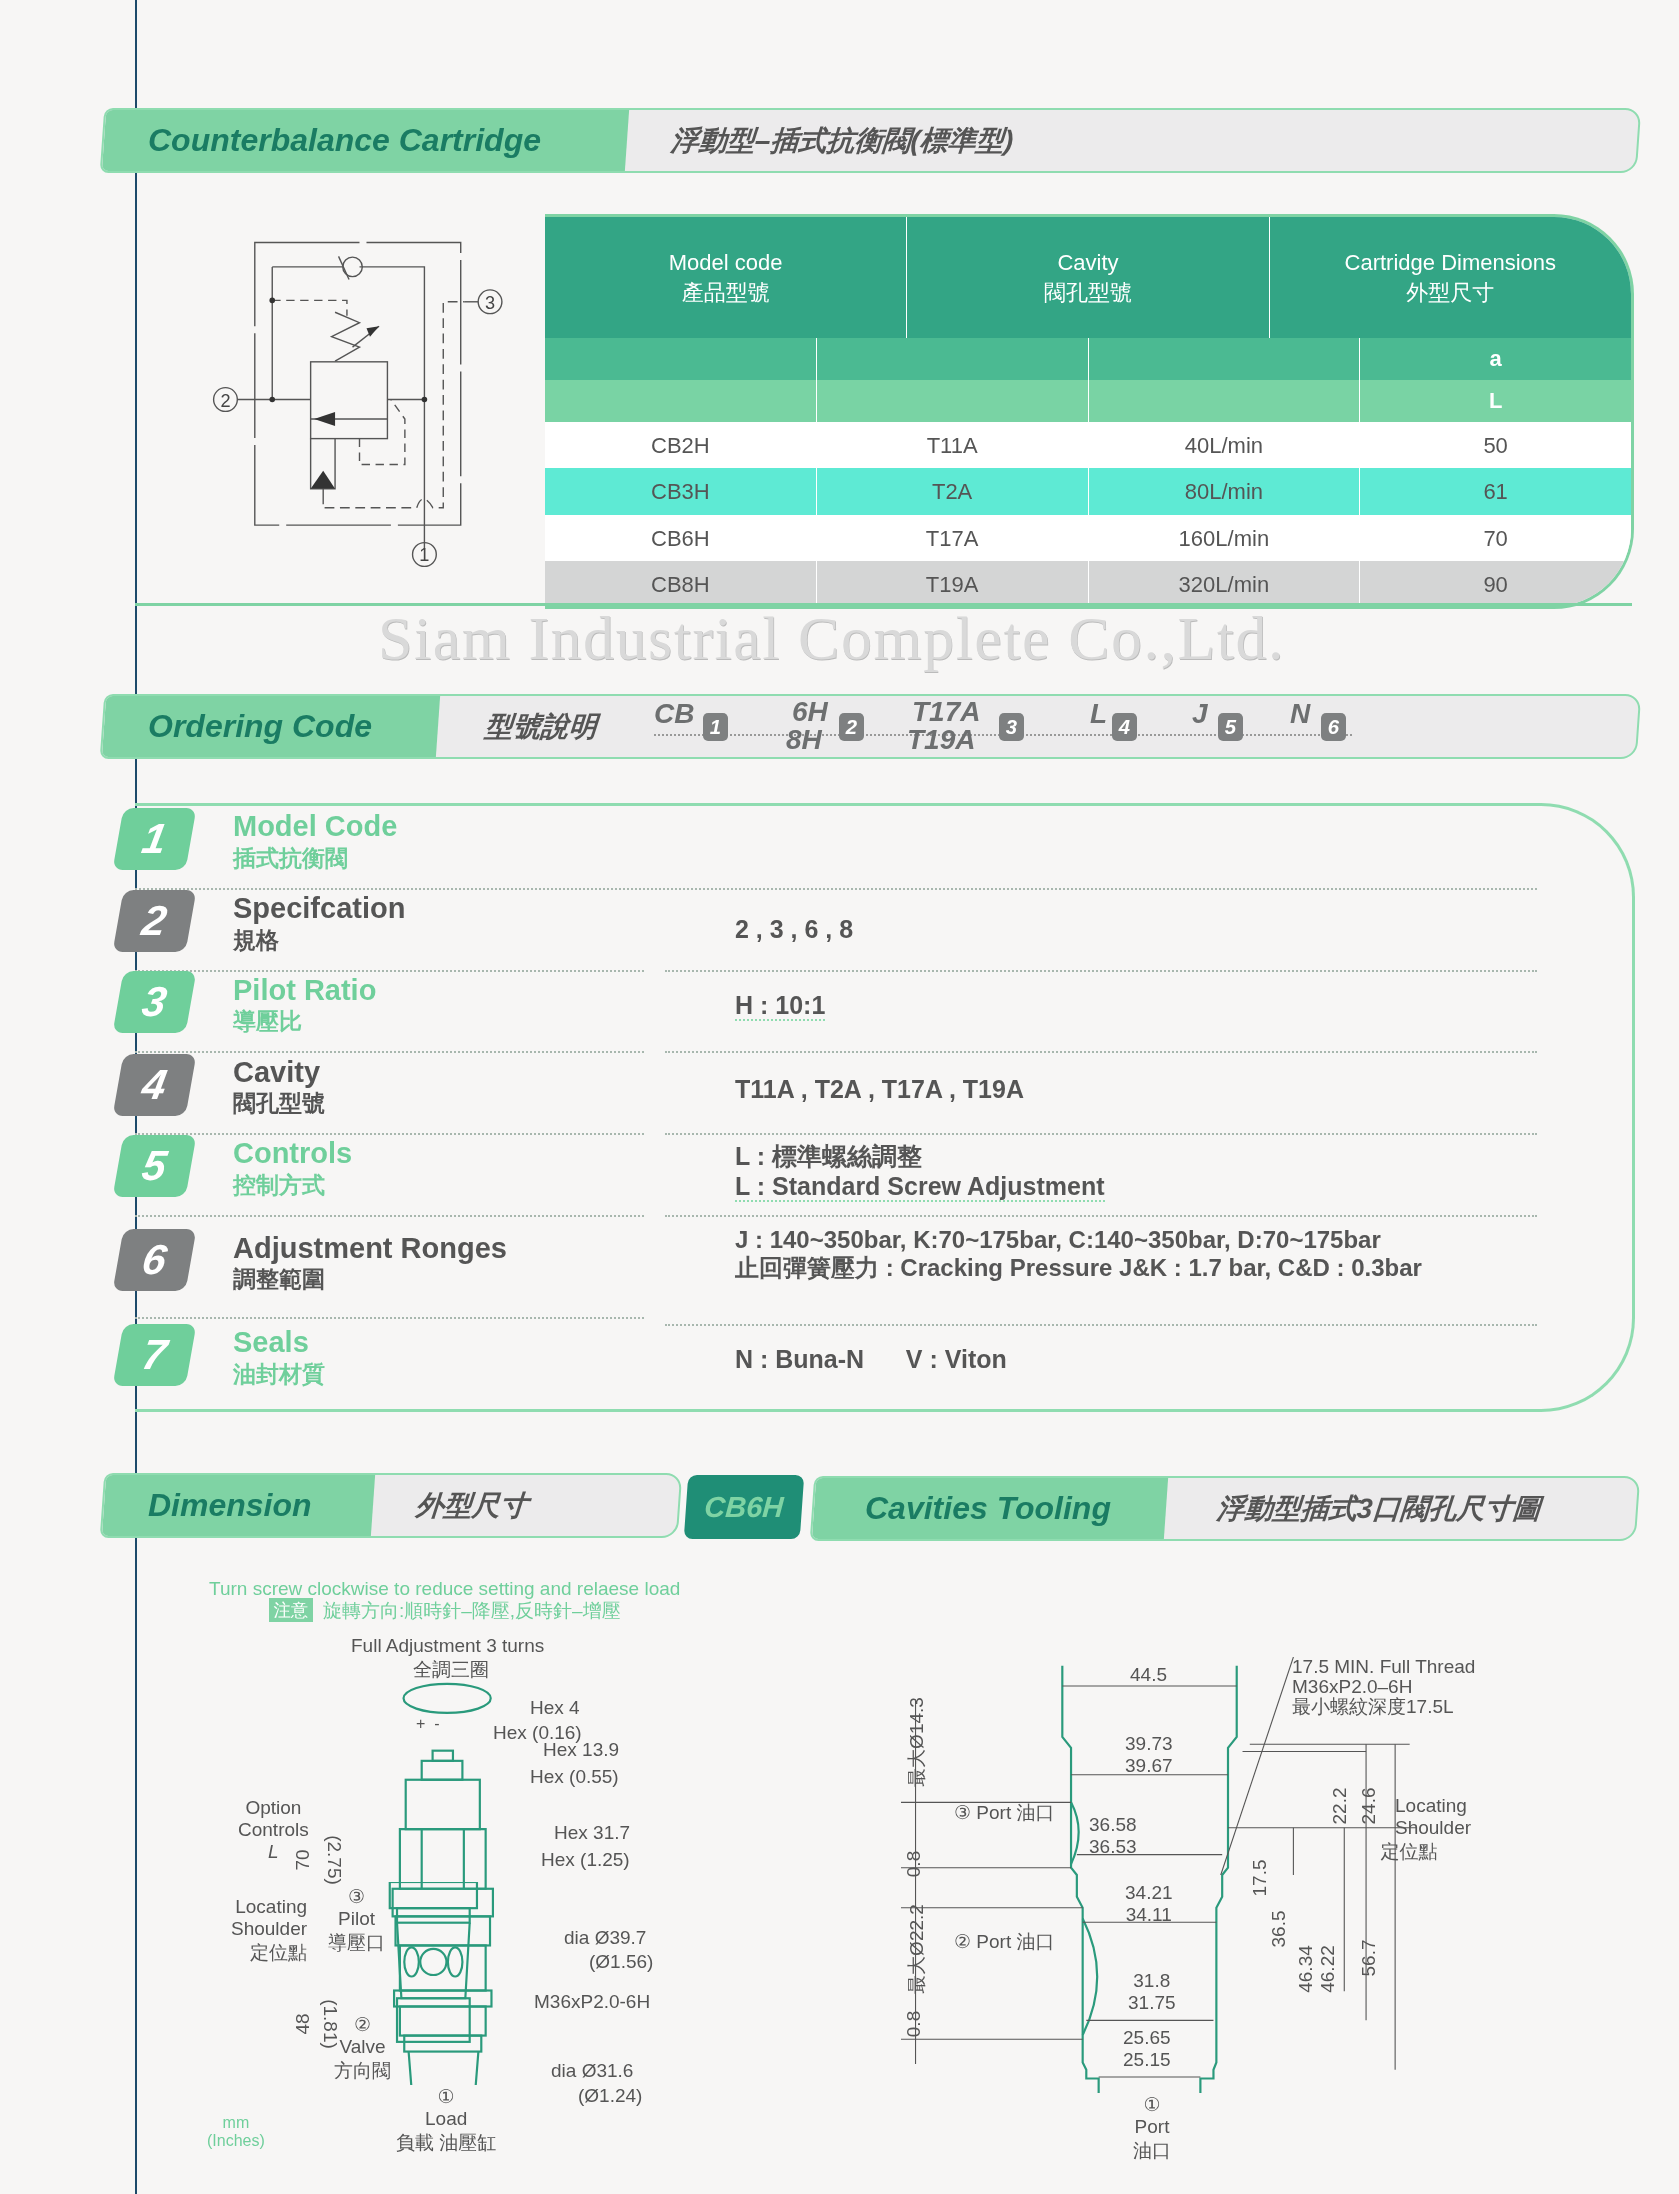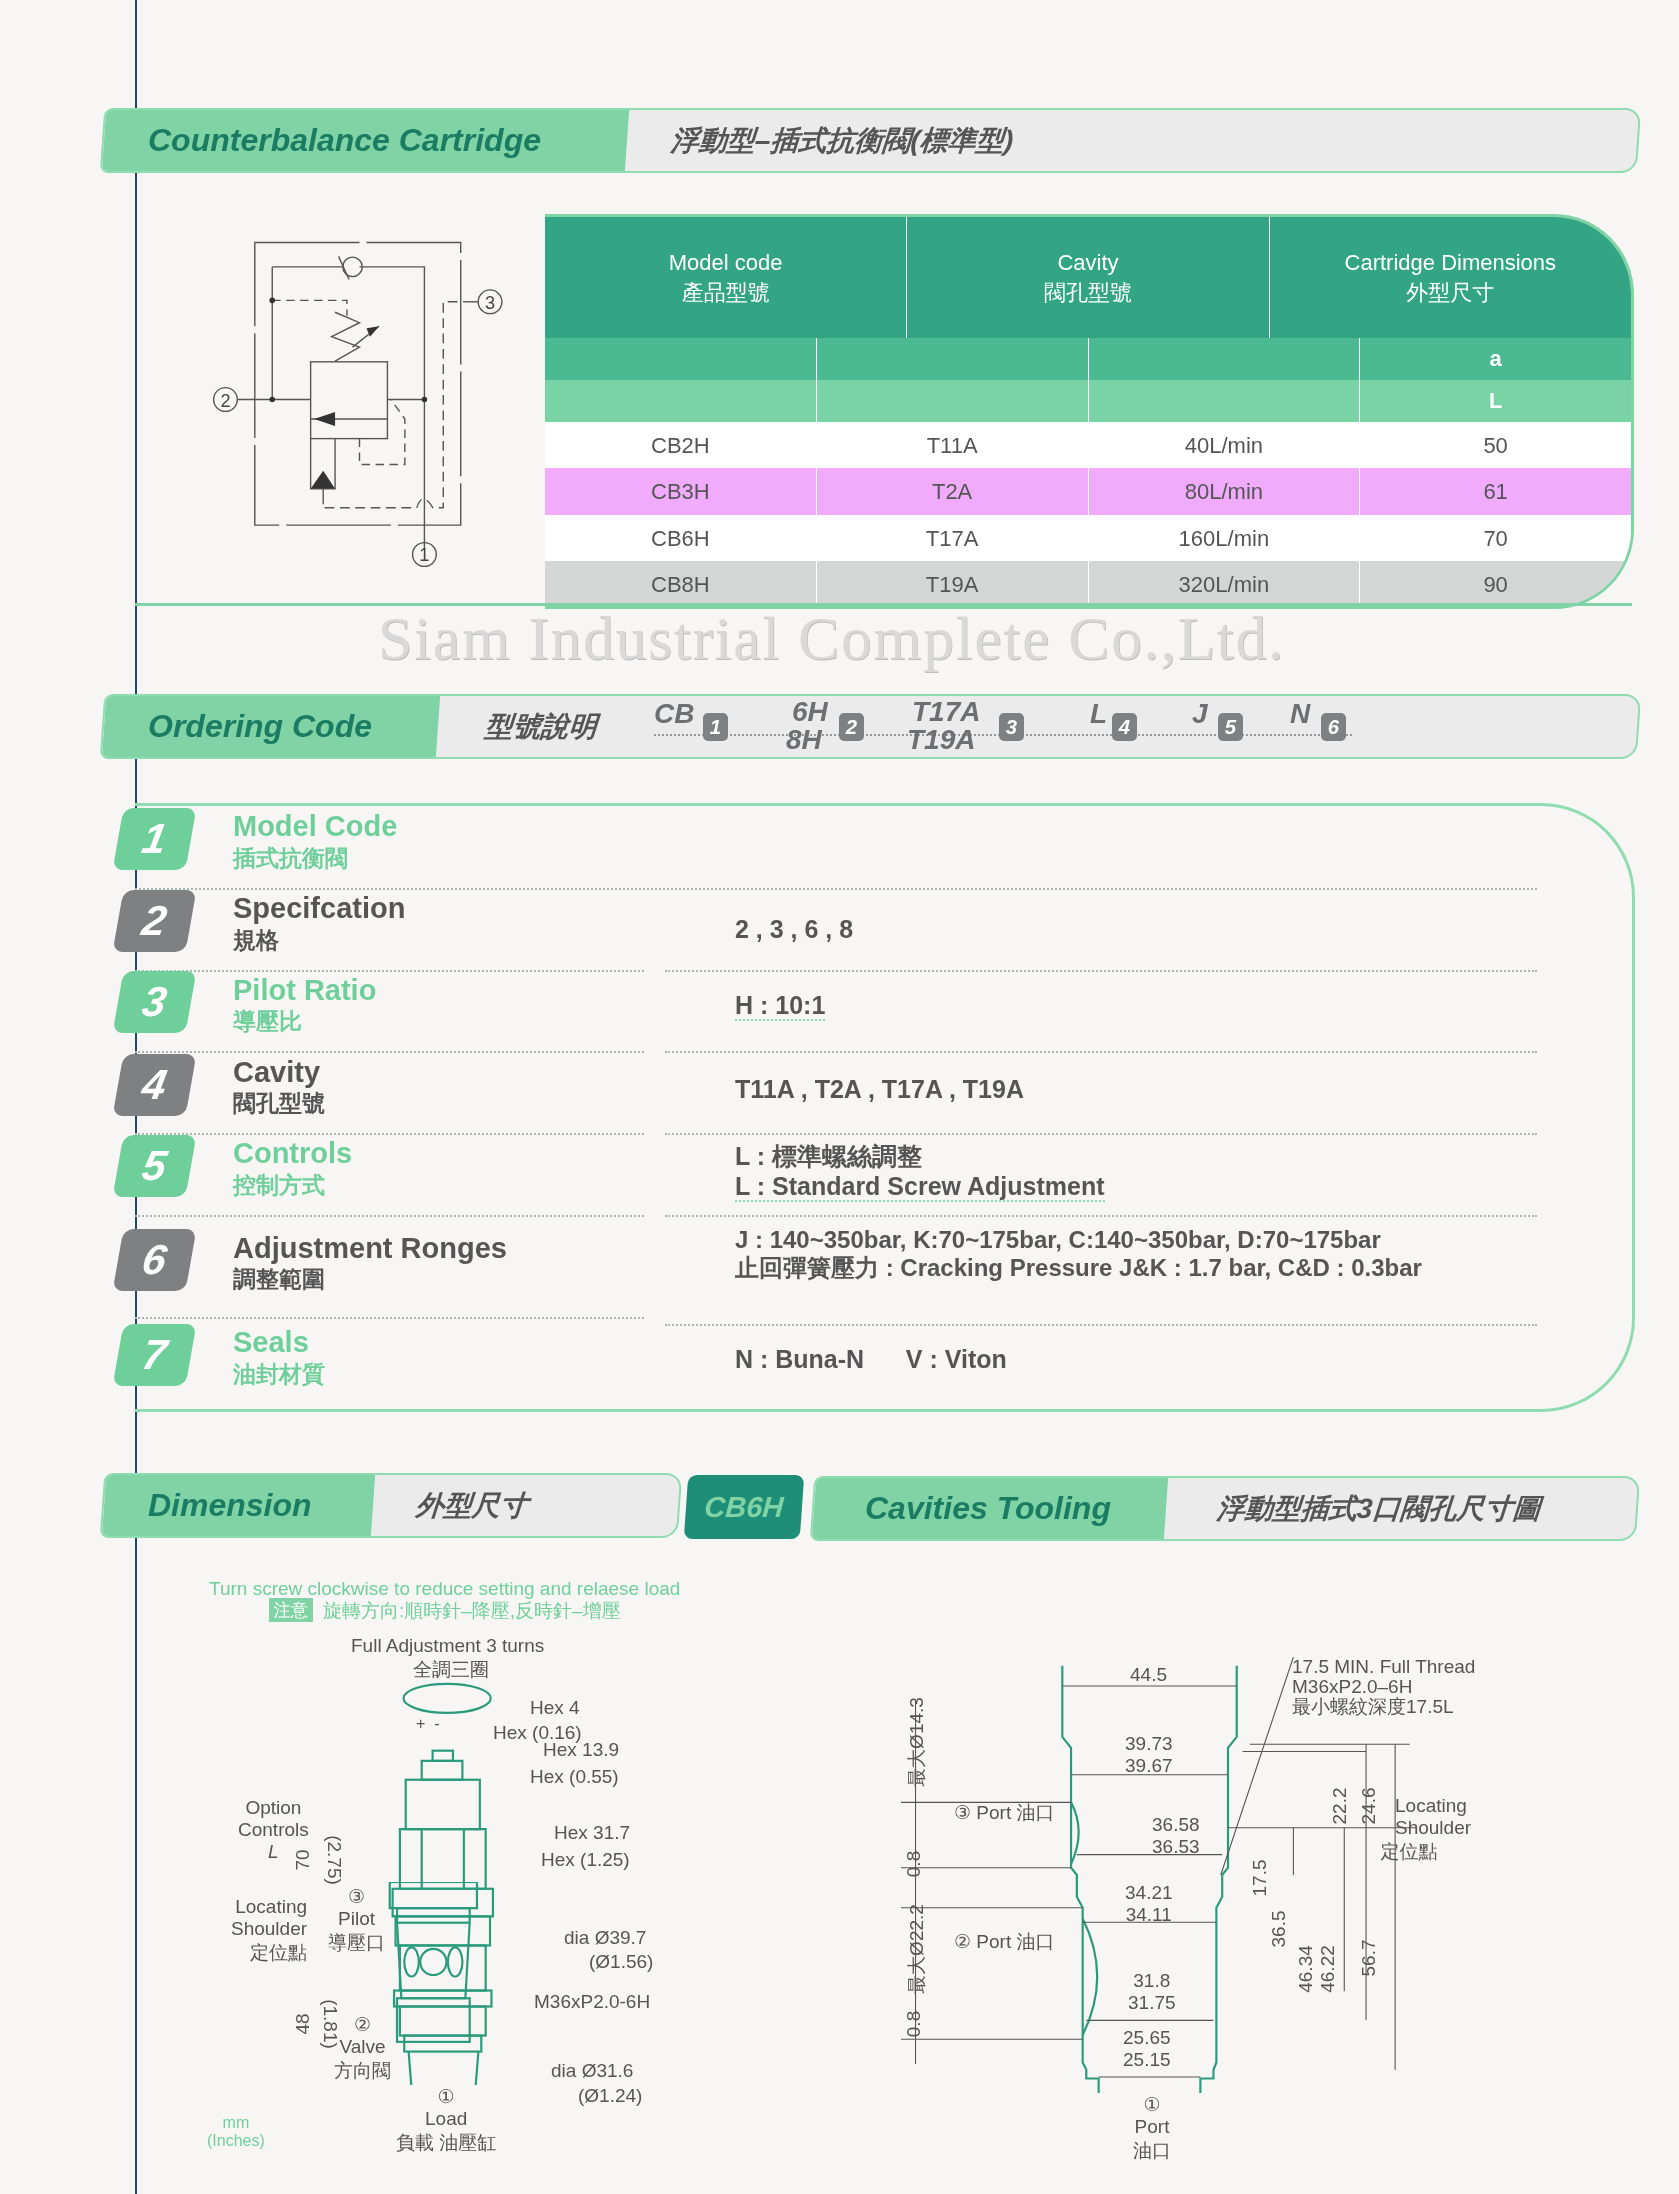--- a/index.html
+++ b/index.html
@@ -13,21 +13,21 @@
   .banner .cn{position:absolute;top:0;bottom:0;display:flex;align-items:center;font-size:28px;font-weight:bold;color:#555;font-style:italic;}
   
   .tbl{position:absolute;left:545px;top:214px;width:1086px;height:389px;border-radius:0 80px 80px 0;overflow:hidden;border:3.6px solid #7fd3a4;border-left:none;}
   .trow{position:absolute;left:0;right:0;display:flex;}
   .tcell{flex:1;display:flex;align-items:center;justify-content:center;text-align:center;border-right:1.5px solid #fff;font-size:22px;}
   .tcell:last-child{border-right:none;}
   .hdr{top:0;height:121px;background:#33a585;color:#fff;line-height:1.35;}
   .suba{top:121px;height:42px;background:#4bba92;color:#fff;font-weight:bold;}
   .subl{top:163px;height:42px;background:#79d3a4;color:#fff;font-weight:bold;}
   .r1{top:205px;height:47px;background:#fff;color:#555;}
-  .r2{top:251px;height:47px;background:#f0abfc;color:#555;}
+  .r2{top:251px;height:47px;background:#5eead4;color:#555;}
   .r3{top:298px;height:47px;background:#fff;color:#555;}
   .r4{top:344px;height:47px;background:#d4d5d5;color:#555;}
   .watermark{position:absolute;left:378px;top:603px;font-family:"Liberation Serif",serif;font-size:62px;color:#d9d9d9;letter-spacing:1.5px;text-shadow:0.7px 0.7px 0 #bbb;}
   
   .obox{position:absolute;left:135px;top:803px;width:1497px;height:603px;border:3.6px solid #8fdcb0;border-left:none;border-radius:0 94px 94px 0;}
   .badge{position:absolute;width:73px;height:62px;border-radius:10.2px;transform:skewX(-10deg);display:flex;align-items:center;justify-content:center;font-size:42px;font-weight:bold;font-style:italic;color:#fff;}
   .badge.g{background:#6fcf9b;} .badge.d{background:#7e8081;}
   .ien{position:absolute;left:233px;font-size:29px;font-weight:bold;}
   .icn{position:absolute;left:233px;font-size:23px;font-weight:bold;}
   .green{color:#6fcf9b;} .dark{color:#555;}
@@ -360,21 +360,21 @@
     <line x1="640" y1="235" x2="640" y2="500"></line>
     <line x1="540" y1="235" x2="540" y2="300"></line>
     <line x1="610" y1="235" x2="610" y2="460"></line>
   </g>
 </svg>
 <div class="dtxt" style="left:1130px;top:1664px">44.5</div>
 <div class="dtxt" style="left:1125px;top:1733px;text-align:left">
     <div>39.73</div>
     <div>39.67</div>
   </div>
-<div class="dtxt" style="left:1152px;top:1814px;text-align:left">
+<div class="dtxt" style="left:1089px;top:1814px;text-align:left">
     <div>36.58</div>
     <div>36.53</div>
   </div>
 <div class="dtxt" style="left:1125px;top:1882px;text-align:center">
     <div>34.21</div>
     <div>34.11</div>
   </div>
 <div class="dtxt" style="left:1128px;top:1970px;text-align:center">
     <div>31.8</div>
     <div>31.75</div>

